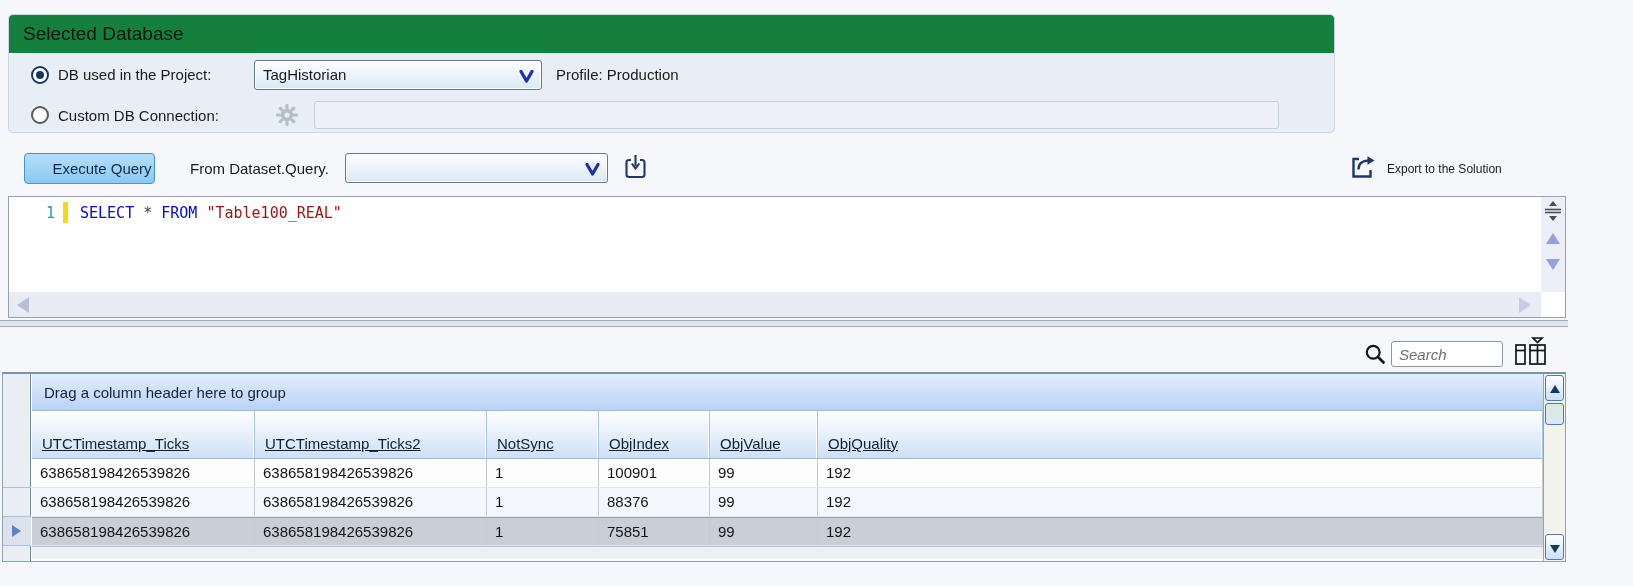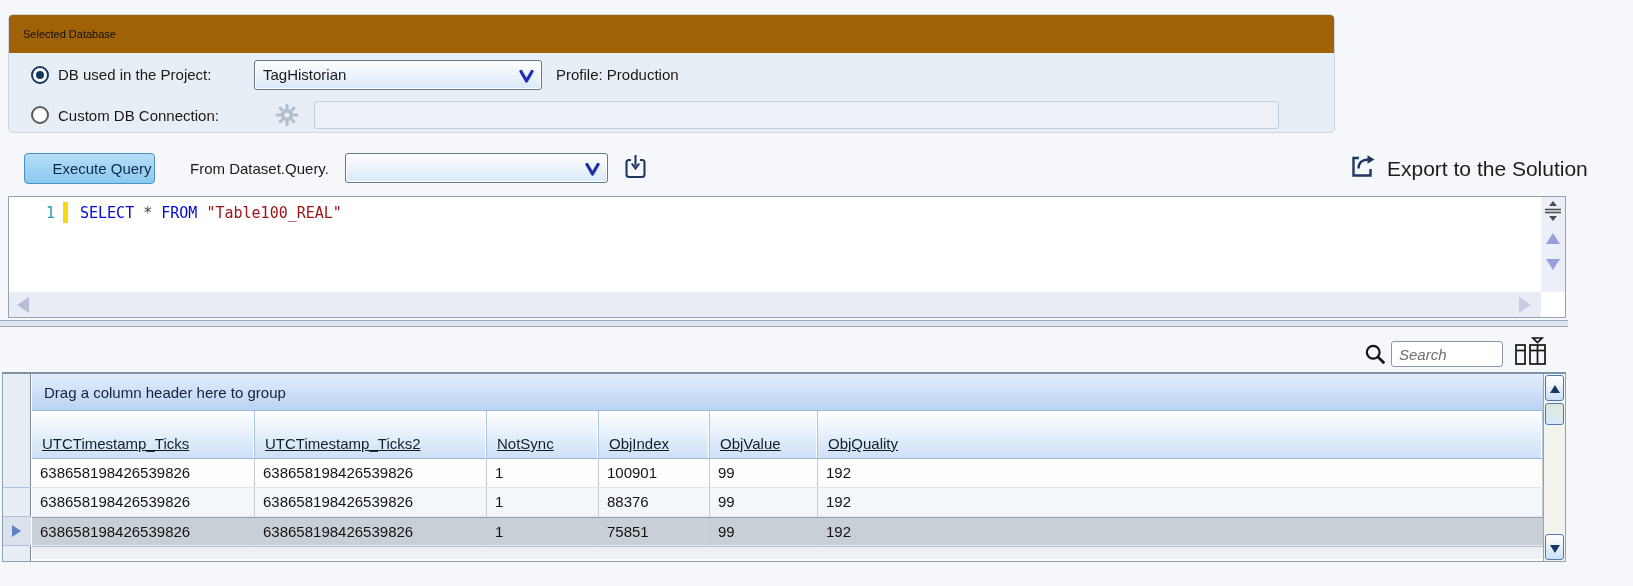--- a/index.html
+++ b/index.html
@@ -6,22 +6,22 @@
   html,body { background:#f4f6fa; }
   #page {
     position:relative; width:1633px; height:586px; overflow:hidden;
     background:#f5f7fa;
     font-family:"Liberation Sans", sans-serif; font-size:15px; color:#1a1a1a;
   }
 
   
   .db-panel { position:absolute; left:8px; top:14px; width:1327px; height:119px;
     background:#e8eef5; border:1px solid #ccd7e2; border-radius:5px; }
-  .db-panel-header { height:38px; background:#a16207; border-radius:4px 4px 0 0;
-    line-height:38px; padding-left:14px; font-size:11px; color:#111; }
+  .db-panel-header { height:38px; background:#15803d; border-radius:4px 4px 0 0;
+    line-height:38px; padding-left:14px; font-size:19px; color:#111; }
   .db-row1 { position:absolute; left:0; top:38px; height:43px; width:100%;
     display:flex; align-items:center; padding-left:22px; }
   .db-row2 { position:absolute; left:0; top:81px; height:38px; width:100%;
     display:flex; align-items:center; padding-left:22px; }
   .radio { width:18px; height:18px; border-radius:50%; background:#fff;
     border:2px solid #17365f; display:inline-flex; align-items:center; justify-content:center; flex:0 0 auto; }
   .radio.unsel { border:2px solid #5a5a5a; }
   .radio .dot { width:8px; height:8px; border-radius:50%; background:#17365f; }
   .lbl { margin-left:9px; }
   .lbl-1 { width:178px; }
@@ -40,21 +40,21 @@
   
   .exec-btn { position:absolute; left:24px; top:153px; width:131px; height:31px;
     background:linear-gradient(#b6ddf8, #8bc9f0); border:1px solid #4b92c8; border-radius:4px;
     font-family:"Liberation Sans", sans-serif; font-size:15px; color:#0e2b47; cursor:pointer;padding-left:25px; }
   .dataset-lbl { position:absolute; left:190px; top:153px; line-height:31px; }
   .combo-ds { position:absolute; left:345px; top:153px; width:263px; }
   .insert-btn { position:absolute; left:621px; top:154px; width:28px; height:30px;
     background:none; border:none; cursor:pointer; }
   .export-btn { position:absolute; left:1350px; top:154px; height:30px; display:flex;
     align-items:center; gap:10px; background:none; border:none; cursor:pointer;
-    font-family:"Liberation Sans", sans-serif; font-size:21px; color:#1c1c1c; }
+    font-family:"Liberation Sans", sans-serif; font-size:12px; color:#1c1c1c; }
 
   
   .sql-editor { position:absolute; left:8px; top:196px; width:1558px; height:122px;
     background:#ffffff; border:1px solid #93a2b1; }
   .code-line { position:absolute; left:0; top:5px; height:21px; display:flex; align-items:center;
     font-family:"DejaVu Sans Mono", monospace; font-size:15px; }
   .line-num { width:54px; text-align:right; padding-right:8px; color:#2b97b5; }
   .mod-bar { width:5px; height:21px; background:#f6d90a; }
   .code { padding-left:12px; white-space:pre; }
   .tok-keyword { color:#0008d8; }

